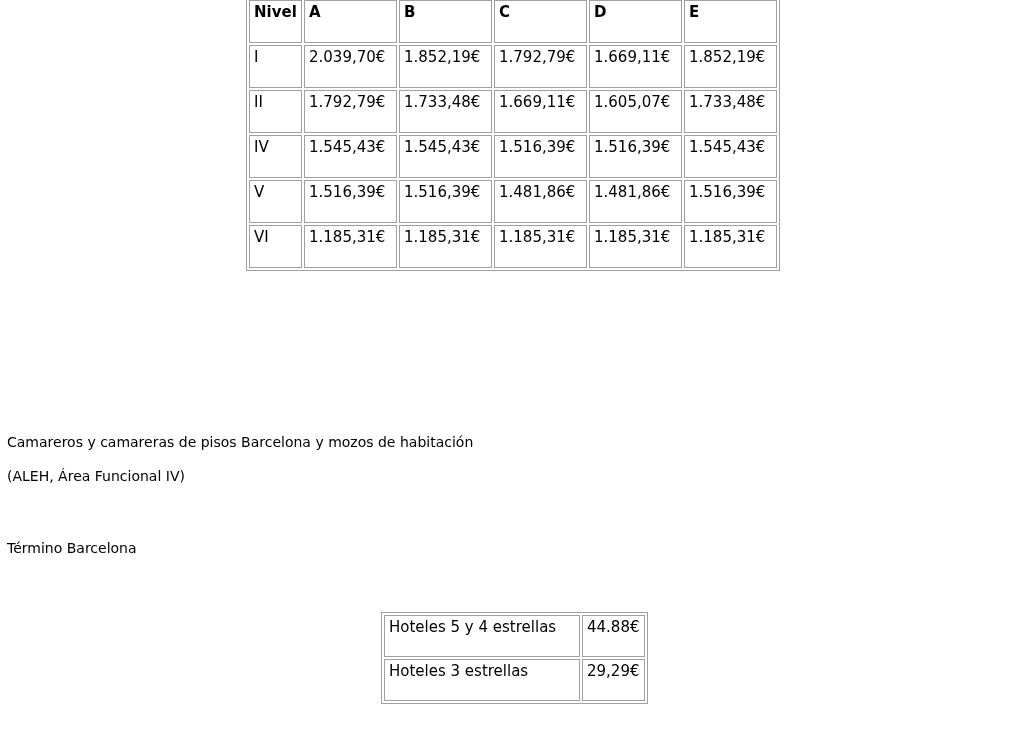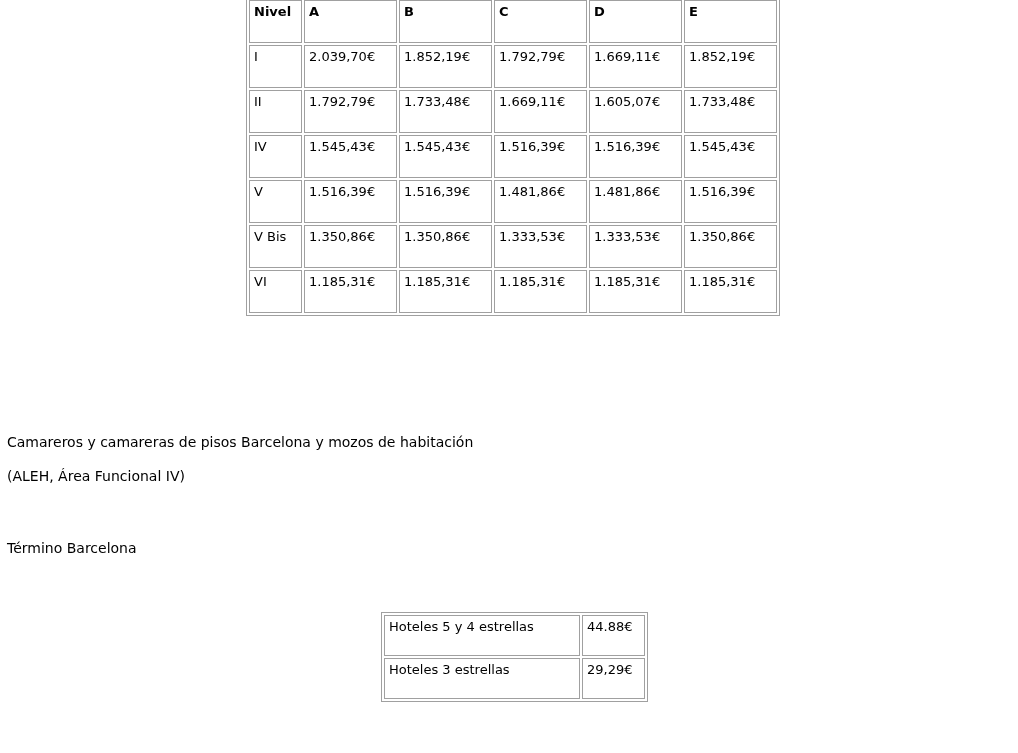--- a/index.html
+++ b/index.html
@@ -21,43 +21,43 @@
     border-collapse: separate;
     border-spacing: 2px;
     border: 1px solid #a0a0a0;
     background: #ffffff;
   }
   th, td {
     border: 1px solid #a0a0a0;
     box-sizing: border-box;
     vertical-align: top;
     text-align: left;
-    font-size: 13px;
+    font-size: 15px;
     line-height: 16px;
-    padding: 3px 3px 20px 4px;
+    padding: 3px 3px 14px 4px;
     background: #ffffff;
     white-space: nowrap;
   }
   th { font-weight: bold; }
 
   .salary-table {
     position: absolute;
     left: 246px;
     top: -3px;        
   }
   .salary-table th, .salary-table td { height: 43px; }
   .salary-table .c-nivel { width: 53px; }
   .salary-table .c-val   { width: 93px; }
 
   .municipal-table {
     position: absolute;
     left: 381px;
     top: 612px;
   }
-  .municipal-table td { height: 35px; }
+  .municipal-table td { height: 42px; }
   .municipal-table .c-label { width: 196px; }
   .municipal-table .c-rate  { width: 63px; }
 
   .text-line {
     position: absolute;
     left: 7px;
     font-size: 14px;
     line-height: 18px;
     white-space: nowrap;
   }
@@ -116,28 +116,20 @@
       </tr>
       <tr>
         <td>V</td>
         <td>1.516,39€</td>
         <td>1.516,39€</td>
         <td>1.481,86€</td>
         <td>1.481,86€</td>
         <td>1.516,39€</td>
       </tr>
       <tr>
-        <td>V Bis</td>
-        <td>1.350,86€</td>
-        <td>1.350,86€</td>
-        <td>1.333,53€</td>
-        <td>1.333,53€</td>
-        <td>1.350,86€</td>
-      </tr>
-      <tr>
         <td>VI</td>
         <td>1.185,31€</td>
         <td>1.185,31€</td>
         <td>1.185,31€</td>
         <td>1.185,31€</td>
         <td>1.185,31€</td>
       </tr>
     </tbody>
   </table>
 

